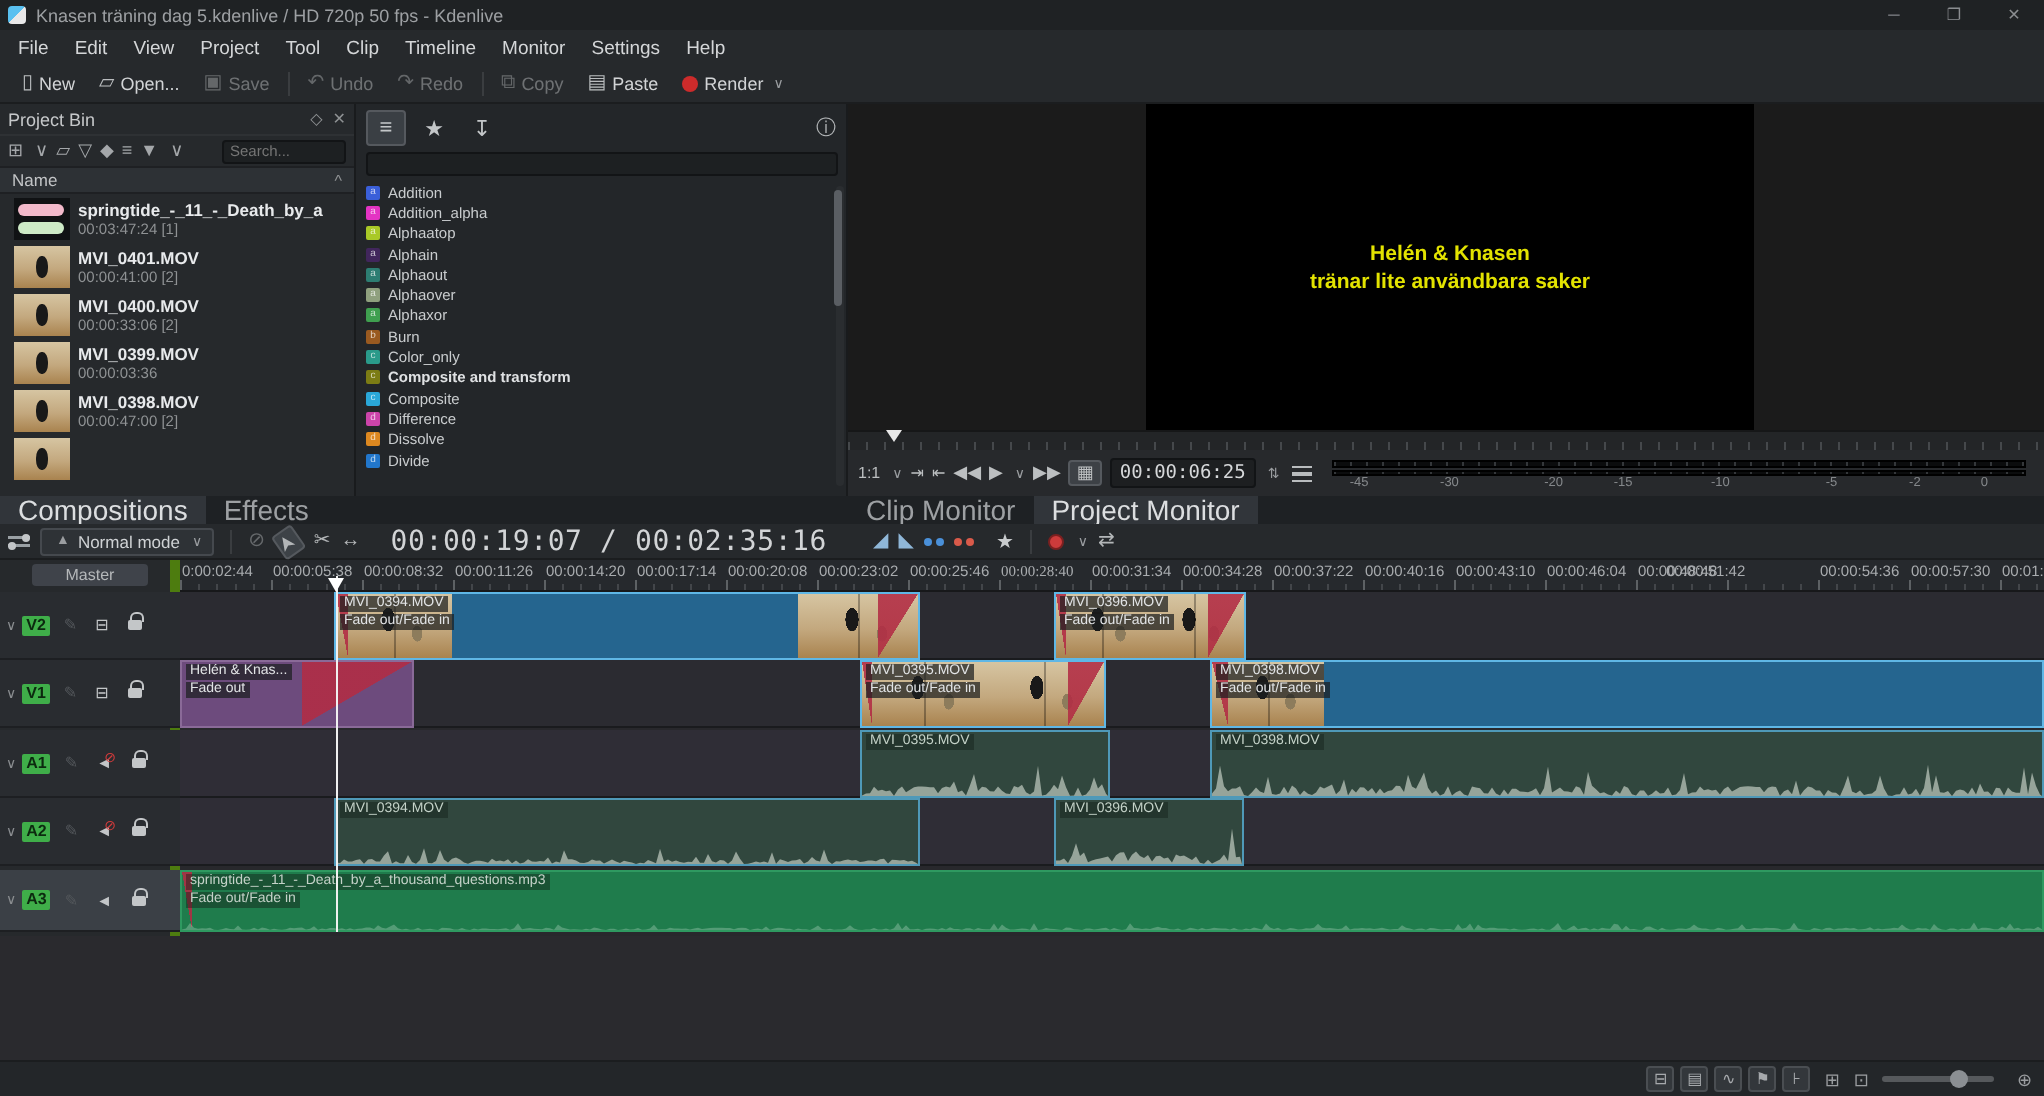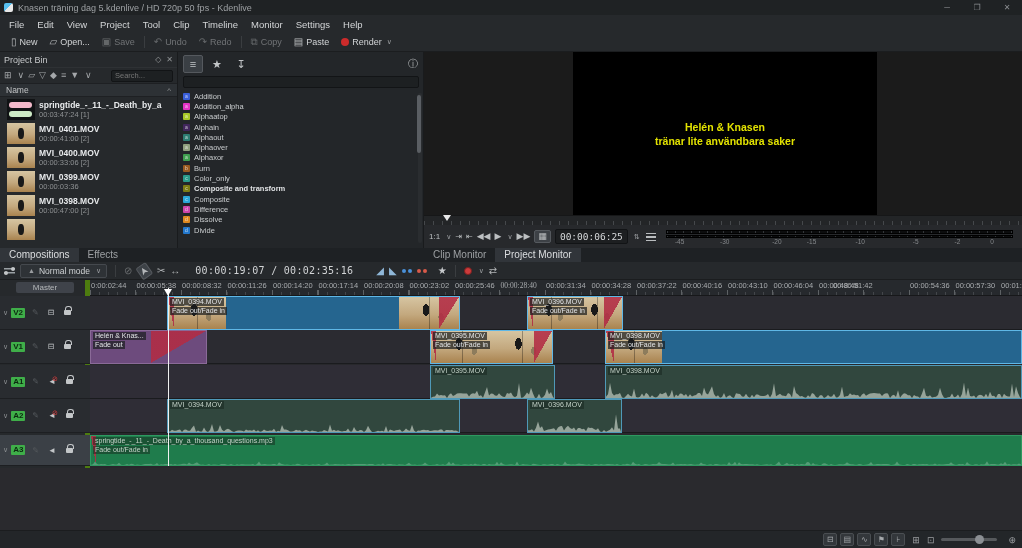--- a/index.html
+++ b/index.html
@@ -75,34 +75,34 @@
 #mon-timecode{font-family:"DejaVu Sans Mono",monospace;font-size:9.5px;color:#d6d8da;background:#1d1f21;border:1px solid #121416;padding:1px 4px;border-radius:2px}
 .hamburger{width:10px;height:8px;border-top:1.5px solid #b9bcbe;border-bottom:1.5px solid #b9bcbe;position:relative;margin-left:2px}
 .hamburger::before{content:"";position:absolute;left:0;right:0;top:2.5px;height:1.5px;background:#b9bcbe}
 #meter{flex:1;margin-left:6px;position:relative;height:16px}
 .meter-bar{position:absolute;left:0;right:4px;height:4px;background:#0b0c0d;border:1px solid #000;background-image:repeating-linear-gradient(90deg,#34373a 0 1px,transparent 1px 8px)}
 #meter-scale{position:absolute;left:0;right:4px;top:9px;height:8px}
 .meter-num{position:absolute;font-size:6.5px;color:#85888b;transform:translateX(-50%)}
 
 
 #tabrow{position:absolute;left:0;top:248px;width:1022px;height:14px;background:#1e2124}
-.tab{display:inline-block;height:14px;line-height:14px;padding:0 9px;font-size:10px;color:#9da0a3}
+.tab{display:inline-block;height:14px;line-height:14px;padding:0 9px;font-size:14px;color:#9da0a3}
 .tab.active{background:#31353a;color:#dcdee0}
 #left-tabs{position:absolute;left:0;top:0}
 #mon-tabs{position:absolute;left:424px;top:0}
 
 
 #tl-toolbar{position:absolute;left:0;top:262px;width:1022px;height:18px;background:#26292c;border-bottom:1px solid #1b1d1f;display:flex;align-items:center;gap:5px;padding:0 4px}
 .sliders-ic{width:11px;height:9px;background:linear-gradient(#9aa0a4 0 0) 0 2px/11px 1.5px no-repeat,linear-gradient(#9aa0a4 0 0) 0 6px/11px 1.5px no-repeat;position:relative}
 .sliders-ic::before{content:"";position:absolute;left:7px;top:0.5px;width:4px;height:4px;border-radius:50%;background:#c3c6c8}
 .sliders-ic::after{content:"";position:absolute;left:0;bottom:0;width:4px;height:4px;border-radius:50%;background:#c3c6c8}
 #mode-select{height:14px;background:#2e3236;border:1px solid #45494e;border-radius:2px;display:flex;align-items:center;gap:4px;padding:0 5px;font-size:8.5px;color:#cfd2d4}
 .tic{font-size:10px;color:#b3b6b8;line-height:10px}
 .tic.sel{background:#3d4247;border:1px solid #55595e;border-radius:2px;padding:0 2px}
-#tl-timecode{font-family:"DejaVu Sans Mono",monospace;font-size:10px;color:#d2d4d6;margin-left:10px;letter-spacing:.3px}
+#tl-timecode{font-family:"DejaVu Sans Mono",monospace;font-size:14px;color:#d2d4d6;margin-left:10px;letter-spacing:.3px}
 .dots{width:10px;height:5px;position:relative;margin-top:2px}
 .dots i{position:absolute;top:0;width:4px;height:4px;border-radius:50%}
 .dots i:last-child{left:6px}
 .dots.blue i{background:#4a90d9}.dots.red i{background:#d95a4a}
 #tl-star{font-size:10px;color:#c8cbcd;margin-left:6px}
 .rec{width:8px;height:8px;border-radius:50%;background:#cc3b3b;border:1px solid #7a2020}
 
 
 #timeline{position:absolute;left:0;top:280px;width:1022px;height:188px;background:#28282c;overflow:hidden}
 #headers{position:absolute;left:0;top:0;width:90px;height:188px;background:#26292c;border-right:5px solid #4d7c0f}

